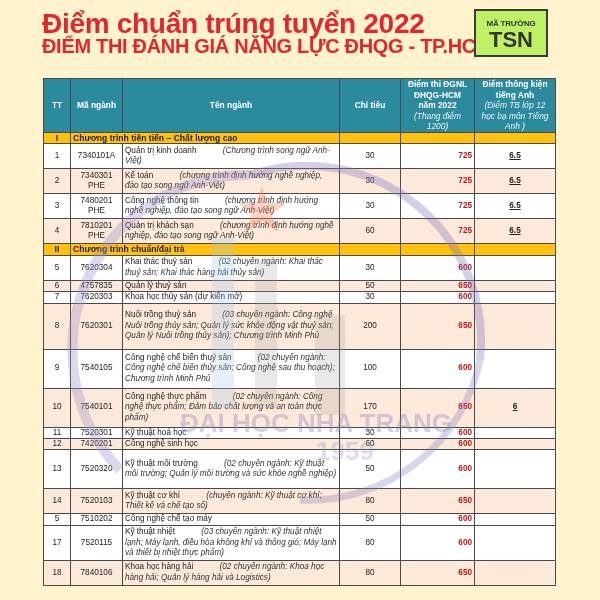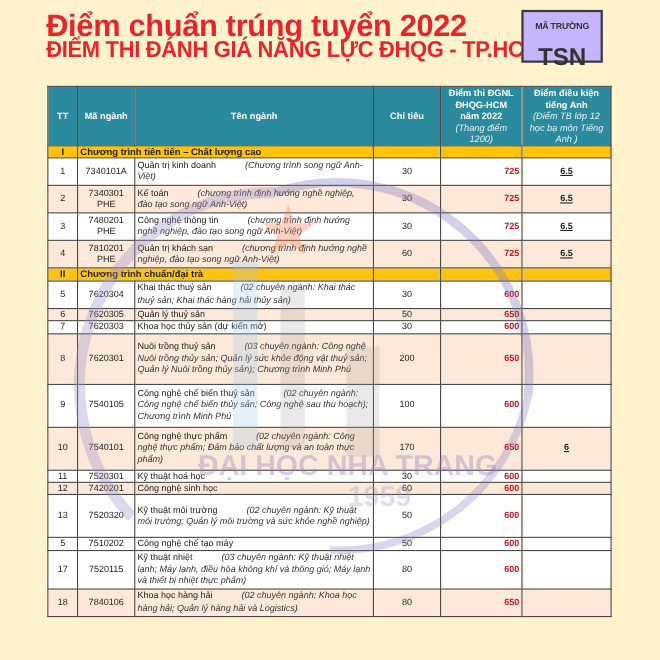--- a/index.html
+++ b/index.html
@@ -10,24 +10,24 @@
   }
   .title {
     position:absolute; left:42px; color:#e4252b; font-weight:bold;
     font-family:"Liberation Sans Narrow","Liberation Sans", sans-serif;
     letter-spacing:-0.3px; white-space:nowrap;
   }
   .title1 { top:8px; font-size:28px; }
   .title2 { top:34px; font-size:21px; transform:scaleX(0.95); transform-origin:left center; }
   .code-box {
     position:absolute; left:474px; top:9px; width:74px; height:48px;
-    border:2px solid #3b3b3b; box-sizing:border-box; text-align:center; background:#c4b5fd;
+    border:2px solid #3b3b3b; box-sizing:border-box; text-align:center; background:#bef264;
   }
   .code-box .lbl { font-size:8px; font-weight:bold; color:#333; margin-top:8px; letter-spacing:-0.2px; }
-  .code-box .val { font-size:22px; font-weight:bold; color:#333; line-height:22px; margin-top:13px; }
+  .code-box .val { font-size:22px; font-weight:bold; color:#333; line-height:22px; margin-top:1px; }
 
   .watermark { position:absolute; left:0; top:0; width:600px; height:600px; pointer-events:none; z-index:3; }
 
   table {
     position:absolute; left:43px; top:78px; border-collapse:collapse; table-layout:fixed;
     width:512px; z-index:1; font-size:8.2px; color:#222;
   }
   td, th { border:1px solid #4a4a4a; padding:0 2px; overflow:hidden; line-height:10.4px; }
   th {
     background:#2b8a9e; color:#fff; font-weight:bold; font-size:8.4px; 
@@ -68,21 +68,21 @@
       <th>Mã ngành</th>
       <th>Tên ngành</th>
       <th>Chỉ tiêu</th>
       <th>
         <div>Điểm thi ĐGNL</div>
         <div>ĐHQG-HCM</div>
         <div>năm 2022</div>
         <i>(Thang điểm 1200)</i>
       </th>
       <th>
-        <div>Điểm điều kiện</div>
+        <div>Điểm thông kiện</div>
         <div>tiếng Anh</div>
         <i>(Điểm TB lớp 12 học bạ môn Tiếng Anh )</i>
       </th>
     </tr>
   </thead>
   <tbody id="tbody">
       <tr class="sec">
         <td class="c">I</td>
         <td colspan="2">Chương trình tiên tiến – Chất lượng cao</td>
         <td></td>
@@ -131,21 +131,21 @@
       <tr class="odd">
         <td class="c" style="height:24px">5</td>
         <td class="c">7620304</td>
         <td class="name"><span>Khai thác thuỷ sản</span> <i>(02 chuyên ngành: Khai thác thuỷ sản; Khai thác hàng hải thủy sản)</i></td>
         <td class="c">30</td>
         <td class="score">600</td>
         <td class="eng"></td>
       </tr>
       <tr class="even">
         <td class="c" style="height:10px">6</td>
-        <td class="c">7620305</td>
+        <td class="c">4757835</td>
         <td class="name"><span>Quản lý thuỷ sản</span> <i></i></td>
         <td class="c">50</td>
         <td class="score">650</td>
         <td class="eng"></td>
       </tr>
       <tr class="odd">
         <td class="c" style="height:10px">7</td>
         <td class="c">7620303</td>
         <td class="name"><span>Khoa học thủy sản (dự kiến mở)</span> <i></i></td>
         <td class="c">30</td>
@@ -191,20 +191,28 @@
         <td class="c">60</td>
         <td class="score">600</td>
         <td class="eng"></td>
       </tr>
       <tr class="odd">
         <td class="c" style="height:38px">13</td>
         <td class="c">7520320</td>
         <td class="name"><span>Kỹ thuật môi trường</span> <i>(02 chuyên ngành: Kỹ thuật môi trường; Quản lý môi trường và sức khỏe nghề nghiệp)</i></td>
         <td class="c">50</td>
         <td class="score">600</td>
+        <td class="eng"></td>
+      </tr>
+      <tr class="even">
+        <td class="c" style="height:24px">14</td>
+        <td class="c">7520103</td>
+        <td class="name"><span>Kỹ thuật cơ khí</span> <i>(chuyên ngành: Kỹ thuật cơ khí; Thiết kế và chế tạo số)</i></td>
+        <td class="c">80</td>
+        <td class="score">650</td>
         <td class="eng"></td>
       </tr>
       <tr class="odd">
         <td class="c" style="height:10px">5</td>
         <td class="c">7510202</td>
         <td class="name"><span>Công nghệ chế tạo máy</span> <i></i></td>
         <td class="c">50</td>
         <td class="score">600</td>
         <td class="eng"></td>
       </tr>

